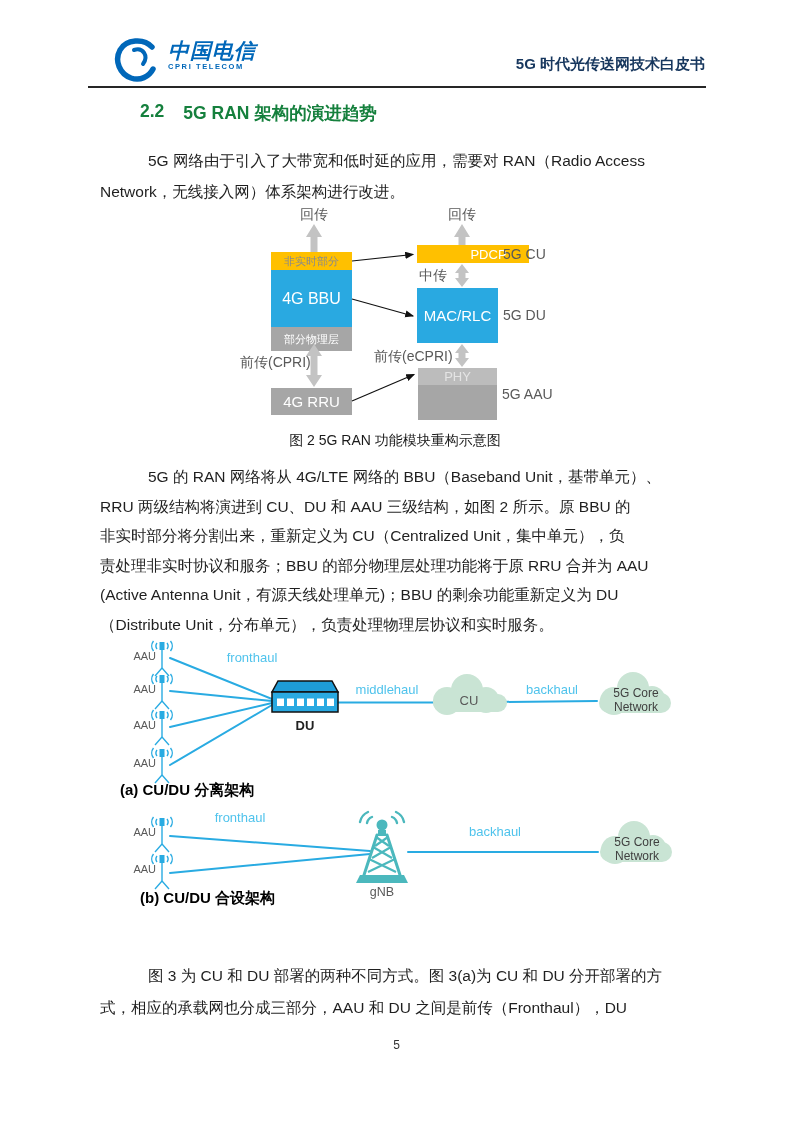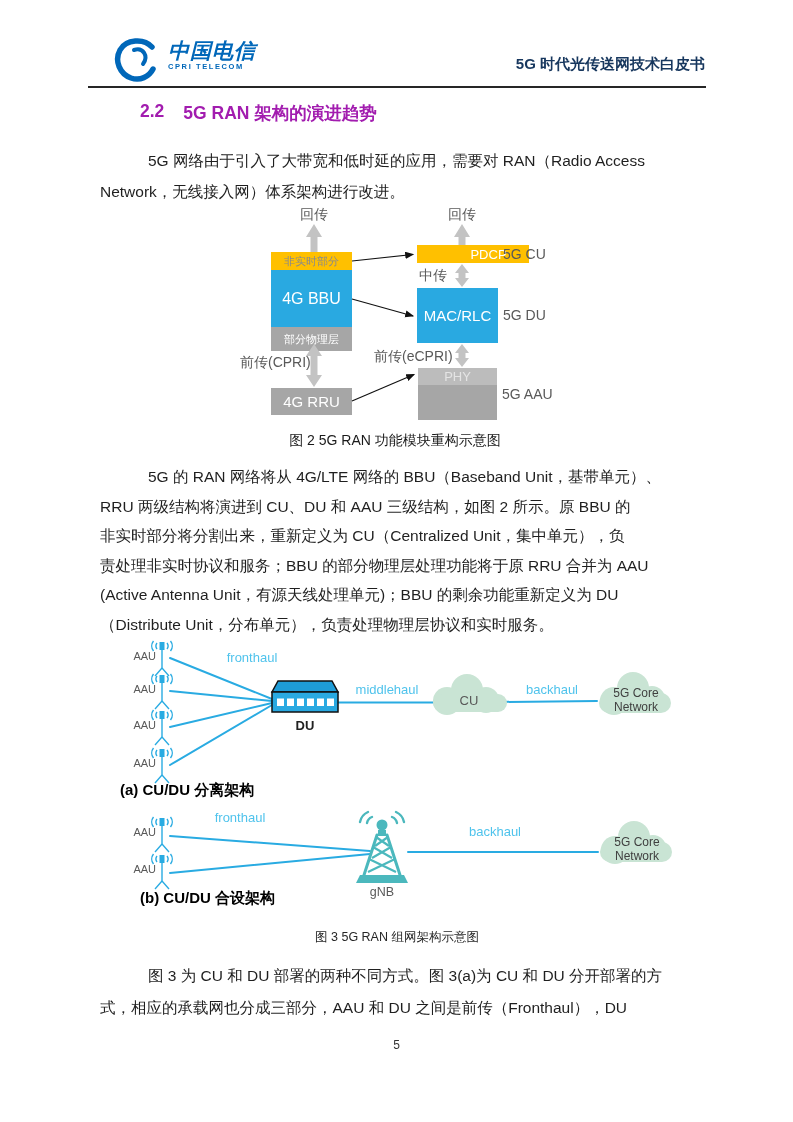--- a/index.html
+++ b/index.html
@@ -5,21 +5,21 @@
   html,body{margin:0;padding:0;background:#fff;}
   .page{position:relative;width:793px;height:1122px;background:#fff;overflow:hidden;
         font-family:"Liberation Sans","DejaVu Sans",sans-serif;color:#212121;}
   .abs{position:absolute;}
   
   .logo-zh{font-size:21px;font-weight:bold;font-style:italic;color:#0067B9;letter-spacing:1px;line-height:22px;}
   .logo-en{font-size:7.5px;font-weight:bold;color:#0067B9;letter-spacing:1.6px;}
   .doc-title{font-size:15px;font-weight:bold;color:#17375E;margin-left:29px;}
   .hrule{height:2px;background:#262626;}
   
-  .h2{font-size:17.5px;font-weight:bold;color:#a21caf;display:flex;gap:19px;}
+  .h2{font-size:17.5px;font-weight:bold;color:#15803d;display:flex;gap:19px;}
   .para div{white-space:nowrap;font-size:15.5px;color:#1f1f1f;}
   .p1 div{line-height:31px;}
   .p2 div{line-height:29.5px;}
   .p3 div{line-height:32px;}
   .ind{padding-left:48px;}
   
   .f2box{position:absolute;display:flex;align-items:center;justify-content:center;color:#fff;text-align:center;}
   .f2lab{position:absolute;font-size:14px;color:#595959;white-space:nowrap;}
   .figcap{position:absolute;text-align:center;color:#1a1a1a;}
   .subcap{position:absolute;font-weight:bold;font-size:15px;color:#000;}
@@ -258,21 +258,20 @@
         <circle cx="514" cy="199" r="16"></circle>
         <circle cx="533" cy="210" r="13"></circle>
         <rect x="480" y="204" width="72" height="20" rx="10"></rect>
     </g>
     <text x="517" y="208" text-anchor="middle" font-size="12" fill="#404040">5G Core</text>
     <text x="517" y="222" text-anchor="middle" font-size="12" fill="#404040">Network</text>
   </svg>
 
   <div class="subcap" style="left:120px;top:781px;width:480px;">(a) CU/DU 分离架构</div>
   <div class="subcap" style="left:140px;top:889px;width:480px;">(b) CU/DU 合设架构</div>
-  <div class="figcap" style="left:97px;top:929px;width:600px;font-size:12.5px;color:#262626;">图  3 5G RAN 组网架构示意图</div>
 
   <div class="abs para p3" style="left:100px;top:960px;width:630px;">
     <div class="ind">图  3 为 CU 和 DU 部署的两种不同方式。图 3(a)为 CU 和 DU 分开部署的方</div>
     <div>式，相应的承载网也分成三部分，AAU  和  DU  之间是前传（Fronthaul），DU</div>
   </div>
 
   <div class="pageno" style="top:1038px;">5</div>
 
 </div>
 

